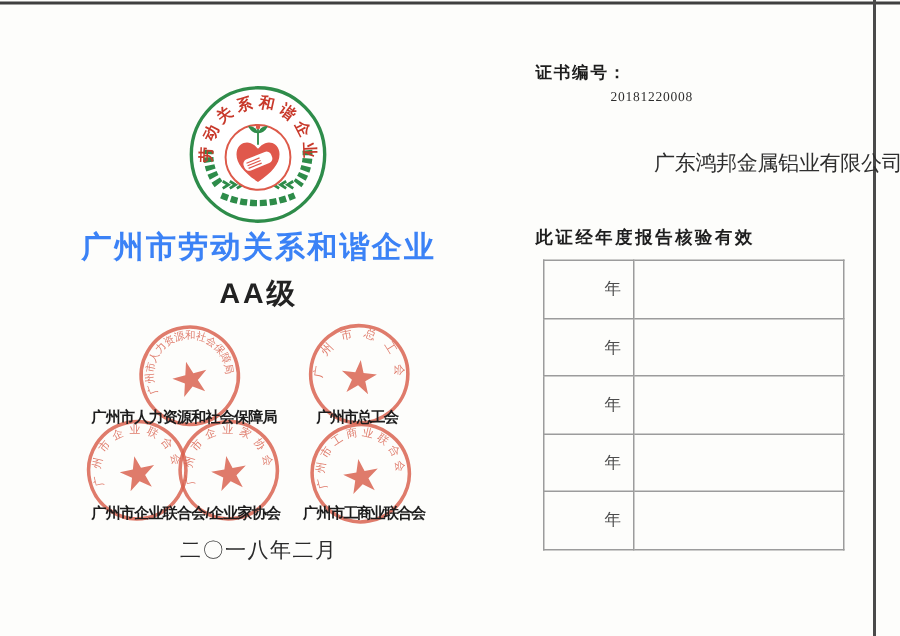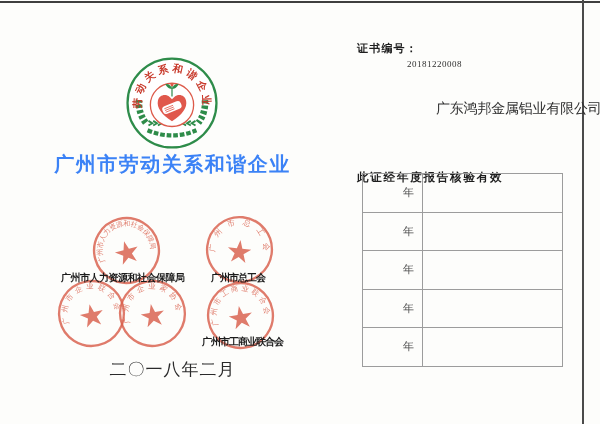--- a/index.html
+++ b/index.html
@@ -22,33 +22,33 @@
   .stamp-s3{left:55px;top:277px;transform:rotate(-12deg);}
   .stamp-s4{left:116px;top:277px;transform:rotate(-10deg);}
   .stamp-s5{left:204px;top:279px;transform:rotate(-10deg);}
   .issuer-label{position:absolute;font-size:10px;font-weight:700;color:#1c1c1c;
     letter-spacing:-.5px;white-space:nowrap;z-index:5;}
   .lbl-1{left:61px;top:271px;}
   .lbl-2{left:211px;top:271px;letter-spacing:-1px;}
   .lbl-3{left:61px;top:335px;}
   .lbl-4{left:202px;top:335px;letter-spacing:-1px;}
   .issue-date{position:absolute;left:0;top:358px;width:345px;text-align:center;
-    font-size:17px;font-weight:500;letter-spacing:1px;color:#2a2a2a;}
+    font-size:14px;font-weight:500;letter-spacing:1px;color:#2a2a2a;}
 
   
   .field-label{position:absolute;font-size:11px;font-weight:700;color:#1e1e1e;
     letter-spacing:1.2px;white-space:nowrap;text-align:center;}
   .num-label{left:357px;top:41px;}
   .num-value{position:absolute;left:407px;top:59px;font-size:9px;letter-spacing:.5px;
     color:#2e2e2e;font-family:"Liberation Serif",serif;}
   .holder-label{left:357px;top:95px;}
   .holder-value{position:absolute;left:436px;top:100px;font-size:14px;color:#2e2e2e;
     letter-spacing:-.2px;white-space:nowrap;}
   .validity-heading{position:absolute;left:357px;top:151px;font-size:11.5px;
-    font-weight:700;letter-spacing:1.8px;color:#1e1e1e;margin-top:19px;}
+    font-weight:700;letter-spacing:1.8px;color:#1e1e1e;}
   .year-table{position:absolute;left:362px;top:173px;border-collapse:collapse;
     table-layout:fixed;width:201px;}
   .year-table td{border:1px solid #9c9c9c;height:37.5px;padding:0;background:transparent;}
   .year-table td.year-cell{width:51px;text-align:right;padding-right:8px;
     font-size:11px;color:#4c4c4c;}
 </style>
 </head>
 <body>
 
 <div class="page">
@@ -80,20 +80,21 @@
     <circle cx="50" cy="30.5" r="1.6" fill="#dd5a4a"></circle>
 
     <path d="M 50,69.5 C 39,62 33.5,55 35,47.5 C 36.2,41.5 43,39.5 47.5,43.5 L 50,46 L 52.5,43.5 C 57,39.5 63.8,41.5 65,47.5 C 66.5,55 61,62 50,69.5 Z" fill="#e0584c"></path>
     <g transform="rotate(-22 50 55)">
       <rect x="39.5" y="50.5" width="21" height="8.5" rx="3.5" fill="#ffffff"></rect>
       <path d="M 42,53 h 10 M 42,55 h 10 M 42,57 h 10" stroke="#e0584c" stroke-width="0.8" fill="none"></path>
     </g>
   </svg>
 
   <div class="cert-title">广州市劳动关系和谐企业</div>
+  <div class="cert-grade">AA级</div>
 
   <svg class="stamp stamp-s1" viewBox="0 0 80 80">
     <circle cx="40" cy="40" r="35.5" fill="none" stroke="currentColor" stroke-width="2.6"></circle>
     <path id="sp1" d="M 14.5,46.5 A 26.5,26.5 0 1 1 65.5,46.5" fill="none"></path>
     <text font-size="7.6" fill="currentColor" letter-spacing="-0.2">
       <textPath href="#sp1" startOffset="50%" text-anchor="middle">广州市人力资源和社会保障局</textPath>
     </text>
     <polygon points="0,-10 2.25,-3.09 9.51,-3.09 3.63,1.18 5.88,8.09 0,3.82 -5.88,8.09 -3.63,1.18 -9.51,-3.09 -2.25,-3.09" transform="translate(40,43) scale(1.35)" fill="currentColor"></polygon>
   </svg>
 
@@ -128,20 +129,21 @@
     <circle cx="40" cy="40" r="35.5" fill="none" stroke="currentColor" stroke-width="2.6"></circle>
     <path id="sp5" d="M 14.5,46.5 A 26.5,26.5 0 1 1 65.5,46.5" fill="none"></path>
     <text font-size="8" fill="currentColor" letter-spacing="2.8">
       <textPath href="#sp5" startOffset="50%" text-anchor="middle">广州市工商业联合会</textPath>
     </text>
     <polygon points="0,-10 2.25,-3.09 9.51,-3.09 3.63,1.18 5.88,8.09 0,3.82 -5.88,8.09 -3.63,1.18 -9.51,-3.09 -2.25,-3.09" transform="translate(40,43) scale(1.35)" fill="currentColor"></polygon>
   </svg>
 
   <div class="issuer-label lbl-1">广州市人力资源和社会保障局</div>
   <div class="issuer-label lbl-2">广州市总工会</div>
+  <div class="issuer-label lbl-3">广州市企业联合会/企业家协会</div>
   <div class="issuer-label lbl-4">广州市工商业联合会</div>
 
   <div class="issue-date">二〇一八年二月</div>
 
   <div class="field-label num-label">证书编号：</div>
   <div class="num-value">20181220008</div>
 
   <div class="holder-value">广东鸿邦金属铝业有限公司</div>
 
   <div class="validity-heading">此证经年度报告核验有效</div>

